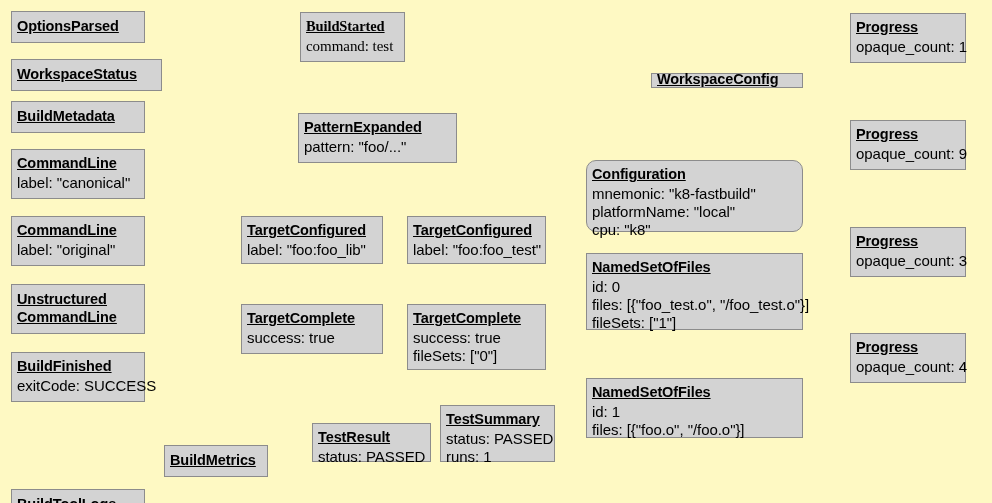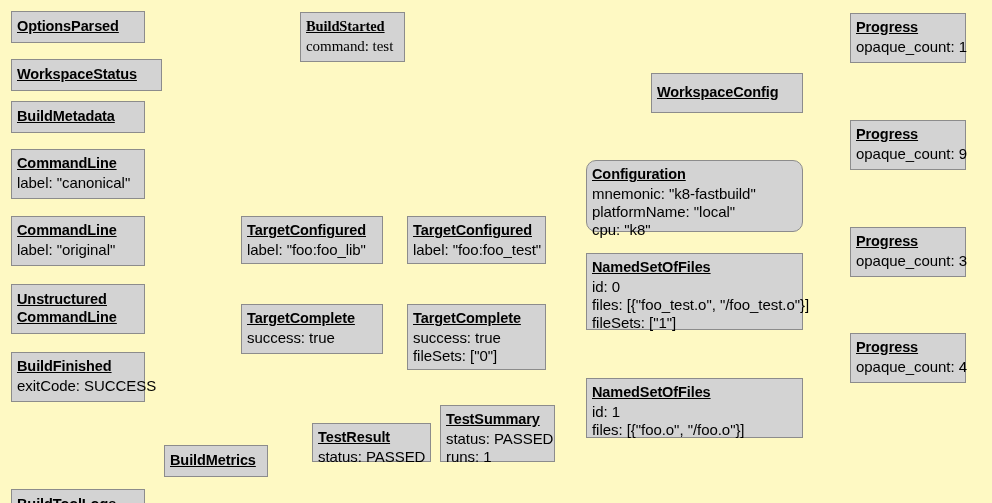--- a/index.html
+++ b/index.html
@@ -90,41 +90,44 @@
       </div></div>
     <div class="node title-only" style="left: 11px; top: 445px; width: 134px; height: 32px; background: rgb(211, 211, 211); border-color: rgb(140, 140, 140); color: rgb(0, 0, 0); margin-top: 44px;">
       <div class="node-title">BuildToolLogs</div>
     </div>
     <div class="node title-only" style="left: 164px; top: 445px; width: 104px; height: 32px; background: rgb(211, 211, 211); border-color: rgb(140, 140, 140); color: rgb(0, 0, 0);">
       <div class="node-title">BuildMetrics</div>
     </div>
     <div class="node" style="left: 300px; top: 12px; width: 105px; height: 50px; background: rgb(211, 211, 211); border-color: rgb(140, 140, 140); color: rgb(0, 0, 0); font-family: Liberation Serif, serif;"><div class="node-title">BuildStarted</div><div class="node-fields">
         <span class="field">command: test</span>
       </div></div>
+    <div class="node" style="left: 298px; top: 113px; width: 159px; height: 50px; background: rgb(211, 211, 211); border-color: rgb(140, 140, 140); color: rgb(0, 0, 0);"><div class="node-title">PatternExpanded</div><div class="node-fields">
+        <span class="field">pattern: "foo/..."</span>
+      </div></div>
     <div class="node" style="left: 241px; top: 216px; width: 142px; height: 48px; background: rgb(211, 211, 211); border-color: rgb(140, 140, 140); color: rgb(0, 0, 0);"><div class="node-title">TargetConfigured</div><div class="node-fields">
         <span class="field">label: "foo:foo_lib"</span>
       </div></div>
     <div class="node" style="left: 407px; top: 216px; width: 139px; height: 48px; background: rgb(211, 211, 211); border-color: rgb(140, 140, 140); color: rgb(0, 0, 0);"><div class="node-title">TargetConfigured</div><div class="node-fields">
         <span class="field">label: "foo:foo_test"</span>
       </div></div>
     <div class="node" style="left: 241px; top: 304px; width: 142px; height: 50px; background: rgb(211, 211, 211); border-color: rgb(140, 140, 140); color: rgb(0, 0, 0);"><div class="node-title">TargetComplete</div><div class="node-fields">
         <span class="field">success: true</span>
       </div></div>
     <div class="node" style="left: 407px; top: 304px; width: 139px; height: 66px; background: rgb(211, 211, 211); border-color: rgb(140, 140, 140); color: rgb(0, 0, 0);"><div class="node-title">TargetComplete</div><div class="node-fields">
         <span class="field">success: true</span>
         <span class="field">fileSets: ["0"]</span>
       </div></div>
     <div class="node" style="left: 312px; top: 423px; width: 119px; height: 39px; background: rgb(211, 211, 211); border-color: rgb(140, 140, 140); color: rgb(0, 0, 0);"><div class="node-title">TestResult</div><div class="node-fields">
         <span class="field">status: PASSED</span>
       </div></div>
     <div class="node" style="left: 440px; top: 405px; width: 115px; height: 57px; background: rgb(211, 211, 211); border-color: rgb(140, 140, 140); color: rgb(0, 0, 0);"><div class="node-title">TestSummary</div><div class="node-fields">
         <span class="field">status: PASSED</span>
         <span class="field">runs: 1</span>
       </div></div>
-    <div class="node title-only" style="left: 651px; top: 73px; width: 152px; height: 40px; background: rgb(211, 211, 211); border-color: rgb(140, 140, 140); color: rgb(0, 0, 0);">
+    <div class="node title-only" style="left: 651px; top: 73px; width: 152px; height: 15px; background: rgb(211, 211, 211); border-color: rgb(140, 140, 140); color: rgb(0, 0, 0);">
       <div class="node-title">WorkspaceConfig</div>
     </div>
     <div class="node" style="left: 586px; top: 160px; width: 217px; height: 72px; background: rgb(211, 211, 211); border-color: rgb(140, 140, 140); color: rgb(0, 0, 0); border-radius: 10px;"><div class="node-title">Configuration</div><div class="node-fields">
         <span class="field">mnemonic: "k8-fastbuild"</span>
         <span class="field">platformName: "local"</span>
         <span class="field">cpu: "k8"</span>
       </div></div>
     <div class="node" style="left: 586px; top: 253px; width: 217px; height: 77px; background: rgb(211, 211, 211); border-color: rgb(140, 140, 140); color: rgb(0, 0, 0);"><div class="node-title">NamedSetOfFiles</div><div class="node-fields">
         <span class="field">id: 0</span>
         <span class="field">files: [{"foo_test.o", "/foo_test.o"}]</span>

